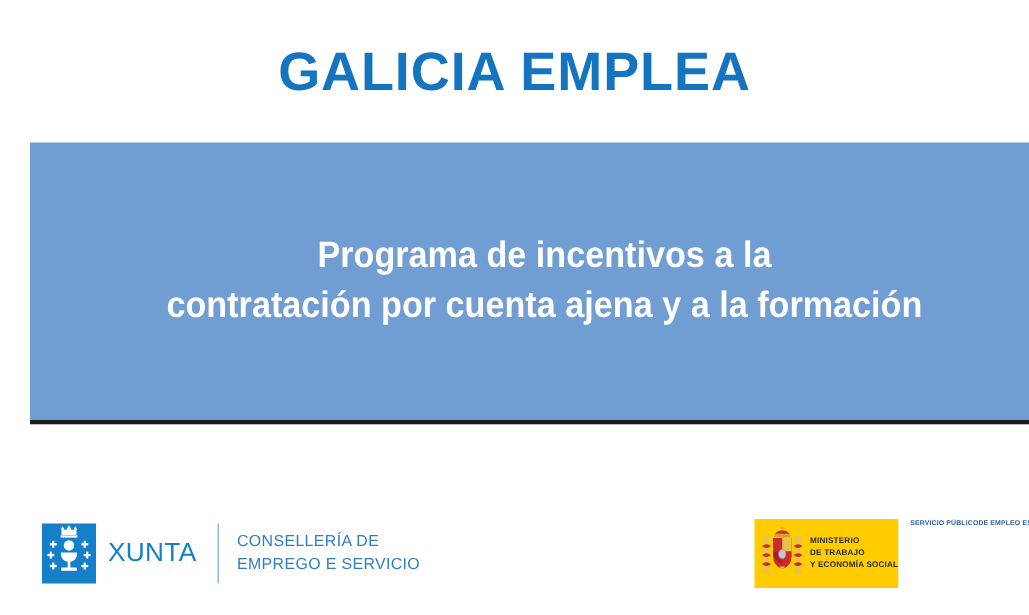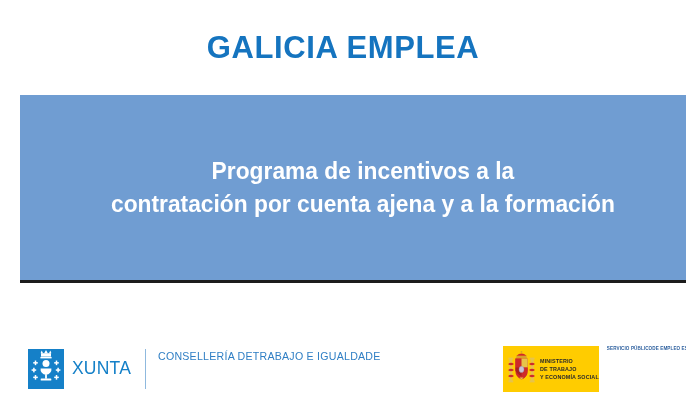--- a/index.html
+++ b/index.html
@@ -31,21 +31,21 @@
     top: 0;
     width: 686px;
     height: 95px;
     display: flex;
     align-items: center;
     justify-content: center;
     background: #ffffff;
   }
   .header-title {
     color: #1574BF;
-    font-size: 31px;
+    font-size: 36px;
     font-weight: bold;
     letter-spacing: 0.6px;
     font-family: "Liberation Sans", sans-serif;
     line-height: 1;
     white-space: nowrap;
   }
 
   
   .band {
     position: absolute;
@@ -112,20 +112,21 @@
     white-space: nowrap;
   }
   .xunta-divider {
     width: 1px;
     background: #8FB9DE;
     margin: 0 12px 0 14px;
     align-self: stretch;
   }
   .conselleria {
     display: flex;
+    flex-direction: column;
     justify-content: center;
     color: #2E7EC4;
     font-size: 10.6px;
     line-height: 1.38;
     letter-spacing: 0.25px;
     white-space: nowrap;
   }
 
   
   .gob {
@@ -247,21 +248,21 @@
       </div>
 
       <div class="xunta-words">
         <span>XUNTA</span>
       </div>
 
       <div class="xunta-divider"></div>
 
       <div class="conselleria">
         <span>CONSELLERÍA DE</span>
-        <span>TRABAJO E IGUALDADE</span>
+        <span>EMPREGO E SERVICIO</span>
       </div>
     </div>
 
     <div class="gob">
 
       <div class="gob-yellow">
         <svg class="gob-arms" viewBox="0 0 27 36" aria-hidden="true">
 
           <g>
             <rect x="1.2" y="8" width="3.2" height="22" fill="#E8C34A"></rect>

